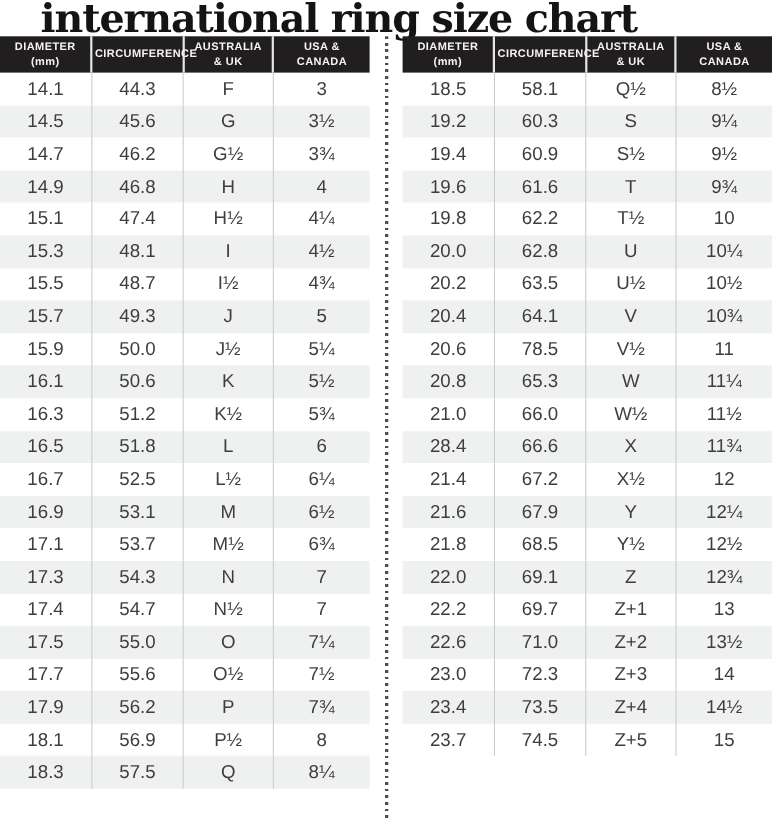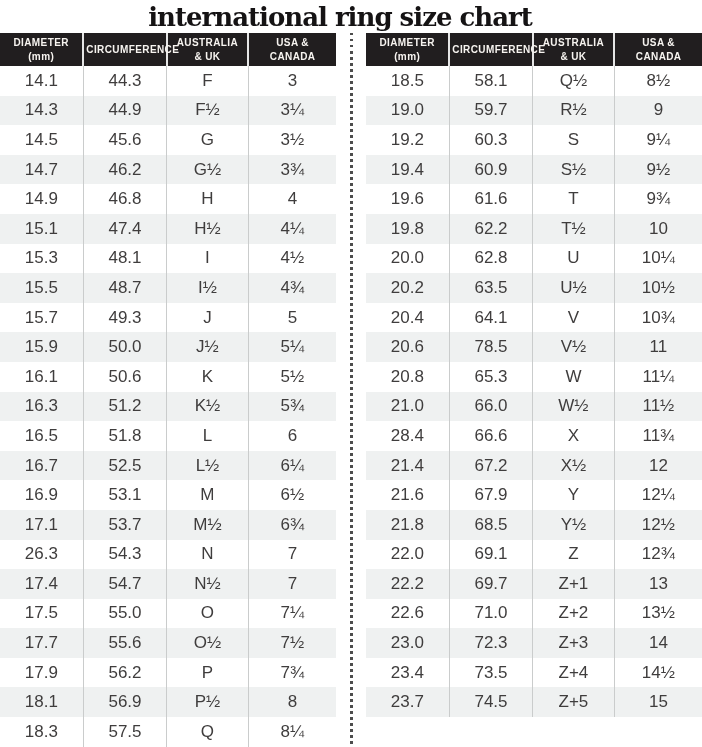--- a/index.html
+++ b/index.html
@@ -16,25 +16,24 @@
     height: 747px;
   }
   .title {
     margin: 0;
     width: 616px;
     height: 33px;
     line-height: 34px;
     text-align: center;
     font-family: "DejaVu Serif", serif;
     font-weight: 700;
-    font-size: 26px;
+    font-size: 36px;
     letter-spacing: -1px;
     color: var(--title-color, #151314);
     white-space: nowrap;
-    padding-left: 32px;
   }
   .content {
     display: flex;
     width: 558px;
     height: 714px;
   }
   table.size-table {
     border-collapse: collapse;
     table-layout: fixed;
     width: 336px;
@@ -111,26 +110,20 @@
           </tr>
         </thead>
         <tbody>
           <tr>
             <td>14.1</td>
             <td>44.3</td>
             <td>F</td>
             <td>3</td>
           </tr>
           <tr>
-            <td>14.3</td>
-            <td>44.9</td>
-            <td>F½</td>
-            <td>3¼</td>
-          </tr>
-          <tr>
             <td>14.5</td>
             <td>45.6</td>
             <td>G</td>
             <td>3½</td>
           </tr>
           <tr>
             <td>14.7</td>
             <td>46.2</td>
             <td>G½</td>
             <td>3¾</td>
@@ -201,21 +194,21 @@
             <td>M</td>
             <td>6½</td>
           </tr>
           <tr>
             <td>17.1</td>
             <td>53.7</td>
             <td>M½</td>
             <td>6¾</td>
           </tr>
           <tr>
-            <td>26.3</td>
+            <td>17.3</td>
             <td>54.3</td>
             <td>N</td>
             <td>7</td>
           </tr>
           <tr>
             <td>17.4</td>
             <td>54.7</td>
             <td>N½</td>
             <td>7</td>
           </tr>
@@ -268,26 +261,20 @@
           </tr>
         </thead>
         <tbody>
           <tr>
             <td>18.5</td>
             <td>58.1</td>
             <td>Q½</td>
             <td>8½</td>
           </tr>
           <tr>
-            <td>19.0</td>
-            <td>59.7</td>
-            <td>R½</td>
-            <td>9</td>
-          </tr>
-          <tr>
             <td>19.2</td>
             <td>60.3</td>
             <td>S</td>
             <td>9¼</td>
           </tr>
           <tr>
             <td>19.4</td>
             <td>60.9</td>
             <td>S½</td>
             <td>9½</td>

